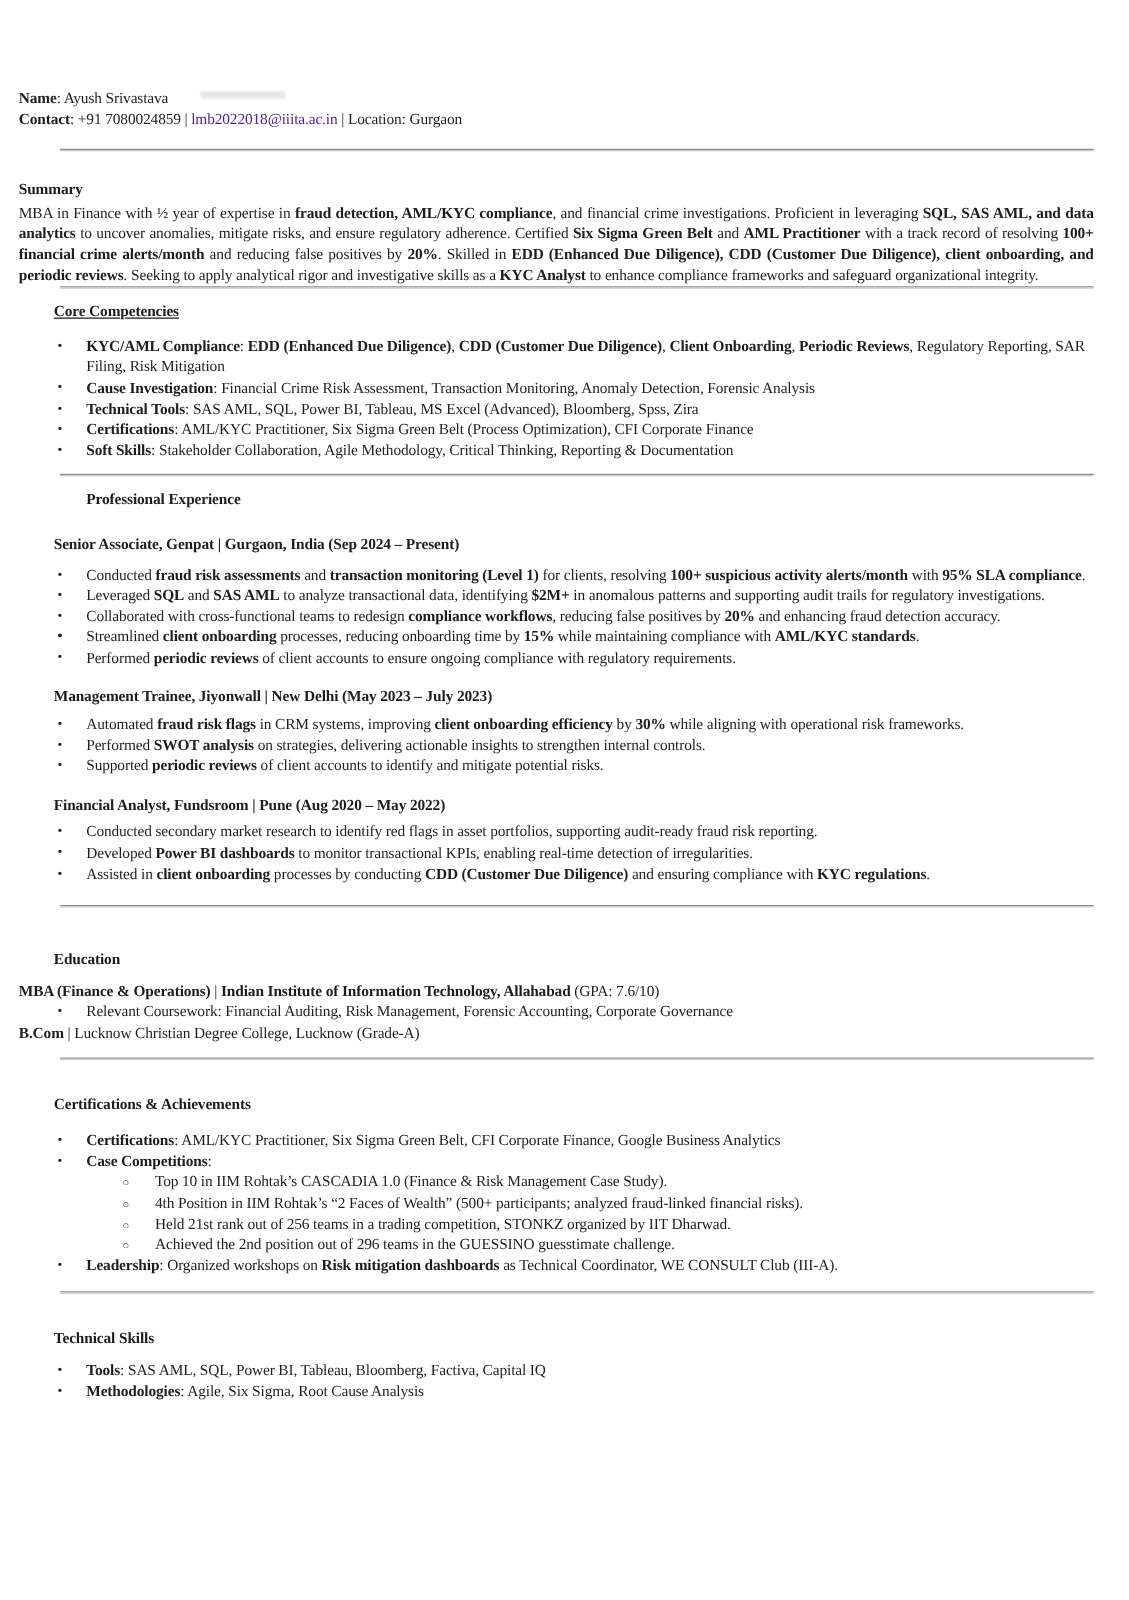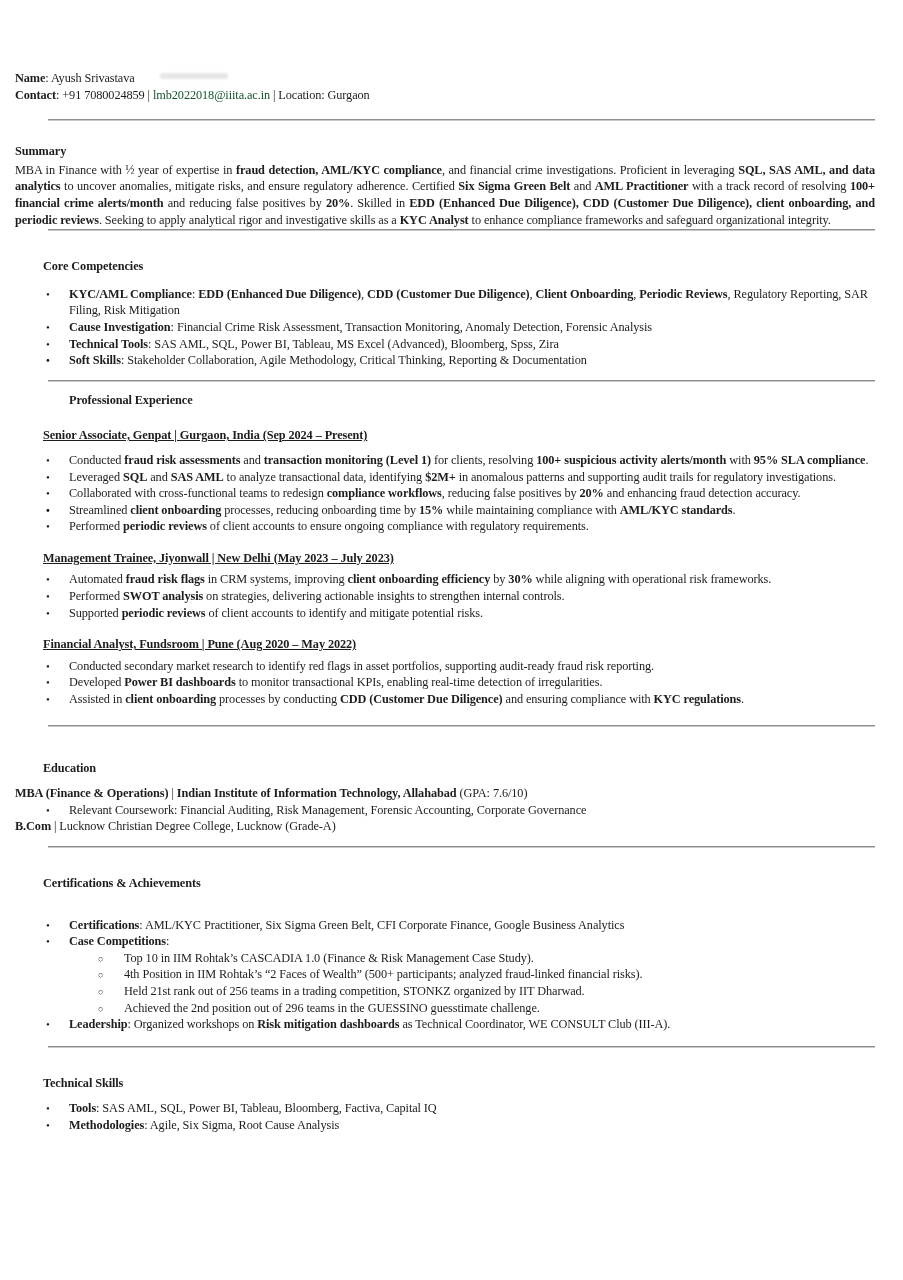--- a/index.html
+++ b/index.html
@@ -10,51 +10,51 @@
     overflow: hidden;
     position: relative;
     font-family: "Liberation Serif", "DejaVu Serif", serif;
     font-size: 12.3px;
     line-height: 16.6px;
     color: #1d1d1d;
     letter-spacing: -0.1px;
   }
   .page { padding: 70px 28px 0 15px; }
   .b { font-weight: 700; }
-  a.lnk { color: #14532d; text-decoration: none; cursor: pointer; }
+  a.lnk { color: #4c1d95; text-decoration: none; cursor: pointer; }
   .h { font-weight: 700; }
   .ind1 { margin-left: 28px; }
   .ind2 { margin-left: 54px; }
   .divider {
     border: none; padding: 0;
     height: 2px;
     margin: 0 0 0 33px;
     border-top: 1px solid #8f8f8f;
     border-bottom: 1px solid #c9c9c9;
     background: transparent;
   }
   .para { text-align: justify; margin-top: 2px; }
   .bullet { position: relative; padding-left: 54px; }
   .bullet > .marker { position: absolute; left: 31px; top: 0; font-size: 11px; }
   .sub { position: relative; padding-left: 109px; }
   .sub > .marker { position: absolute; left: 83px; top: 1px; font-size: 9px; }
-  .jobtitle { margin-left: 28px; text-decoration: underline; }
+  .jobtitle { margin-left: 28px; }
   
   .d1 { margin-top: 16px; }
   .sum-h { margin-top: 22px; }
   .d2 { margin-top: 1px; }
-  .core-h { margin-top: 27px; margin-bottom: 11px; }
+  .core-h { margin-top: 10px; margin-bottom: 11px; text-decoration: underline; }
   .d3 { margin-top: 11px; }
   .exp-h { margin-top: 10px; }
   .jt  { margin-top: 15px; margin-bottom: 5px; }
   .jt1 { margin-top: 19px; margin-bottom: 8px; }
   .d4 { margin-top: 17px; }
   .edu-h { margin-top: 33px; margin-bottom: 9px; }
   .d5 { margin-top: 11px; }
-  .cert-h { margin-top: 27px; margin-bottom: 25px; font-family: Liberation Serif, serif; }
+  .cert-h { margin-top: 27px; margin-bottom: 13px; font-family: Liberation Serif, serif; }
   .d6 { margin-top: 13px; }
   .tech-h { margin-top: 27px; margin-bottom: 9px; }
   .smudge {
     position: absolute; left: 160px; top: 73px;
     width: 68px; height: 6px;
     background: #dadada; opacity: 0.65;
     border-radius: 2px; filter: blur(1px);
   }
 </style>
 </head>
@@ -82,20 +82,21 @@
   <div class="bullet">
     <span class="marker">•</span>
     <span><span class="b">Cause Investigation</span><span>: Financial Crime Risk Assessment, Transaction Monitoring, Anomaly Detection, Forensic Analysis</span></span>
   </div>
   <div class="bullet">
     <span class="marker">•</span>
     <span><span class="b">Technical Tools</span><span>: SAS AML, SQL, Power BI, Tableau, MS Excel (Advanced), Bloomberg, Spss, Zira</span></span>
   </div>
   <div class="bullet">
     <span class="marker">•</span>
+    <span><span class="b">Certifications</span><span>: AML/KYC Practitioner, Six Sigma Green Belt (Process Optimization), CFI Corporate Finance</span></span>
   </div>
   <div class="bullet">
     <span class="marker">•</span>
     <span><span class="b">Soft Skills</span><span>: Stakeholder Collaboration, Agile Methodology, Critical Thinking, Reporting &amp; Documentation</span></span>
   </div>
 
   <hr class="divider d3">
 
   <div class="h ind2 exp-h">Professional Experience</div>
 

